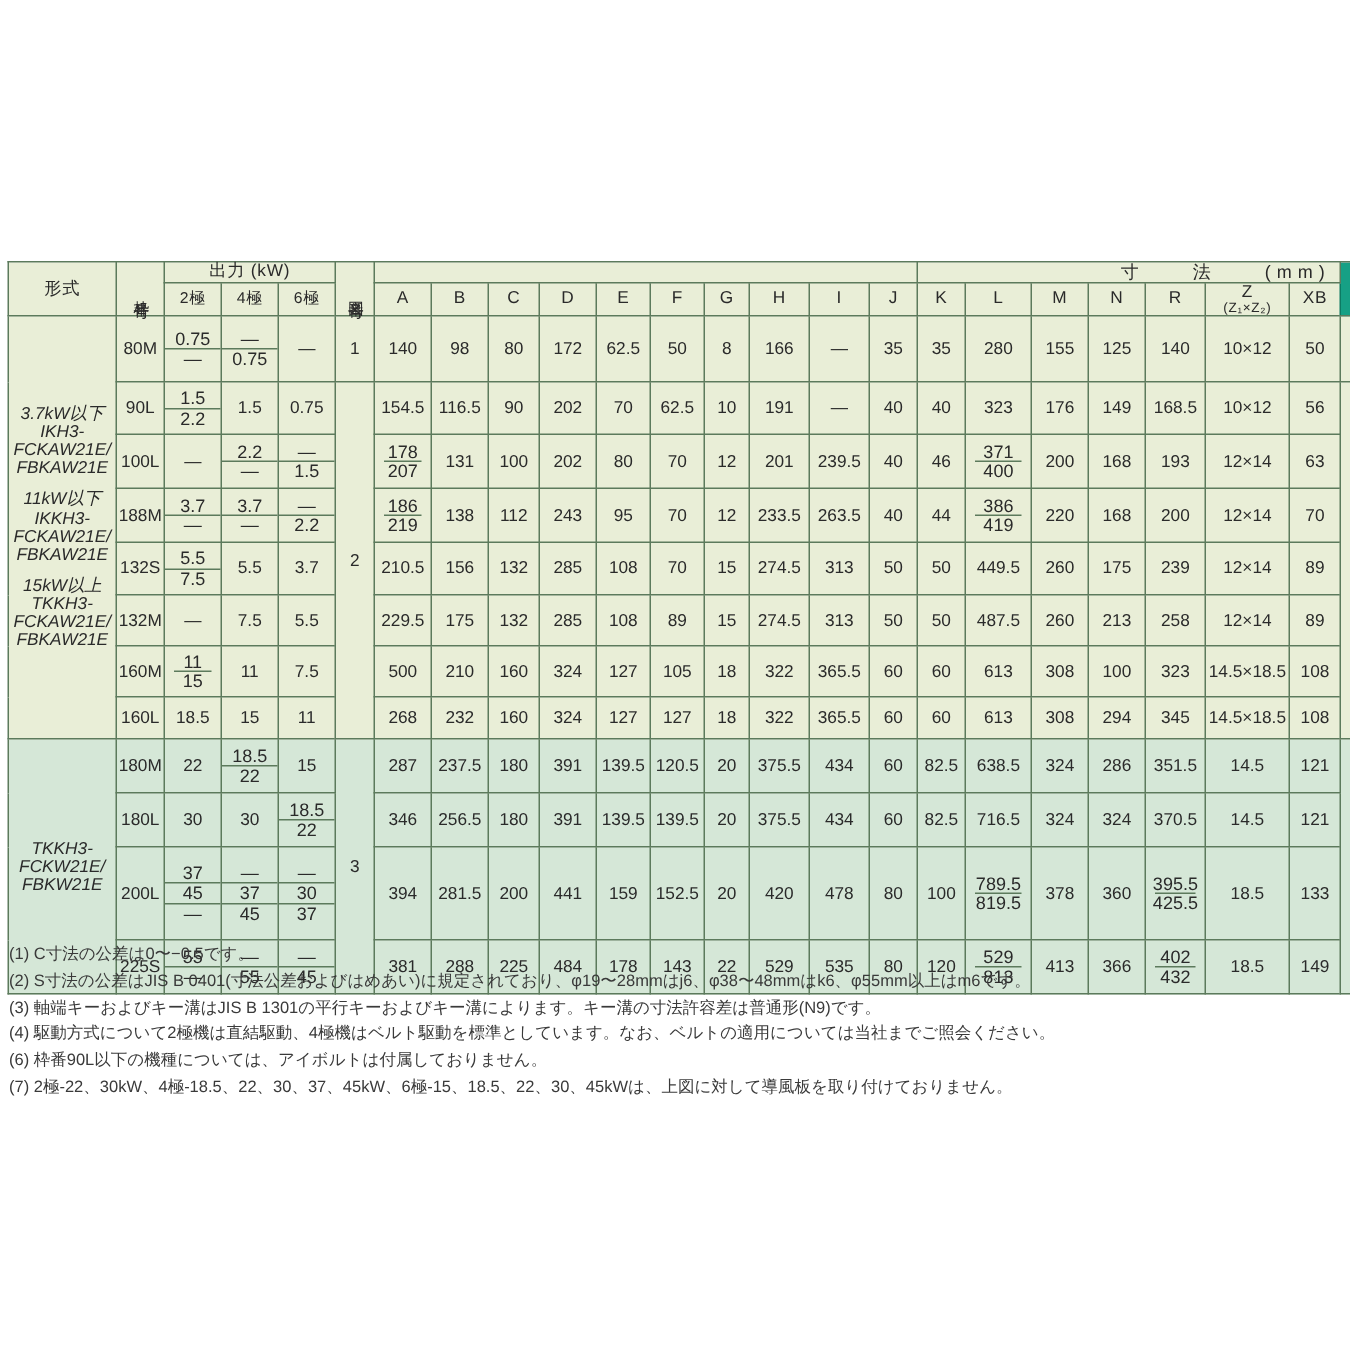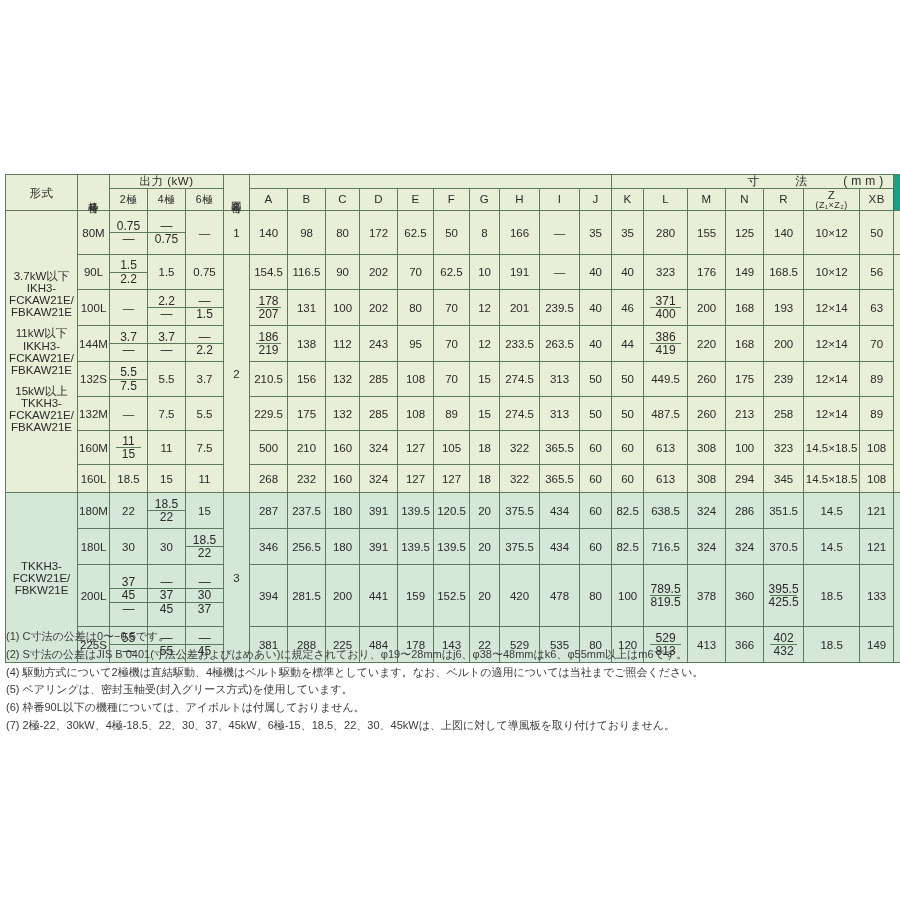--- a/index.html
+++ b/index.html
@@ -64,20 +64,21 @@
   td.tail{background:#e9eed7;border-right:1px solid #5c7a5c;}
   tr.sec2 td.tail{background:#d5e7d7;}
 
   
   td.model{
     text-align:left;
     padding:2px 0 2px 7px;
     font-size:11px;
     line-height:1.45;
     vertical-align:middle;
+    font-style:italic;
   }
   td.model .blk{display:block;margin:0 0 9px 0;}
   td.model .blk:last-child{margin-bottom:0;}
 
   td.frame{font-size:12px;}
   td.fig{font-size:12px;}
   td.num{font-size:12px;}
   td.small{font-size:11px;}
 
   
@@ -294,21 +295,21 @@
           <div class="bot">400</div>
         </td>
         <td class="num">200</td>
         <td class="num">168</td>
         <td class="num">193</td>
         <td class="small">12×14</td>
         <td class="num">63</td>
       </tr>
 
       <tr class="sec1" style="height:36px">
-        <td class="frame">144M</td>
+        <td class="frame">188M</td>
         <td class="split">
           <div class="top">3.7</div>
           <div class="bot">—</div>
         </td>
         <td class="split">
           <div class="top">3.7</div>
           <div class="bot">—</div>
         </td>
         <td class="split">
           <div class="top">—</div>
@@ -584,19 +585,19 @@
         <td class="small">18.5</td>
         <td class="num">149</td>
       </tr>
 
     </tbody>
   </table>
 
   <div class="notes">
     <div>(1) C寸法の公差は0〜−0.5です。</div>
     <div>(2) S寸法の公差はJIS B 0401(寸法公差およびはめあい)に規定されており、φ19〜28mmはj6、φ38〜48mmはk6、φ55mm以上はm6です。</div>
+    <div>(3) 軸端キーおよびキー溝はJIS B 1301の平行キーおよびキー溝によります。キー溝の寸法許容差は普通形(N9)です。</div>
     <div>(4) 駆動方式について2極機は直結駆動、4極機はベルト駆動を標準としています。なお、ベルトの適用については当社までご照会ください。</div>
-    <div>(5) ベアリングは、密封玉軸受(封入グリース方式)を使用しています。</div>
     <div>(6) 枠番90L以下の機種については、アイボルトは付属しておりません。</div>
     <div>(7) 2極-22、30kW、4極-18.5、22、30、37、45kW、6極-15、18.5、22、30、45kWは、上図に対して導風板を取り付けておりません。</div>
   </div>
 
 </div>
 
 </body></html>

